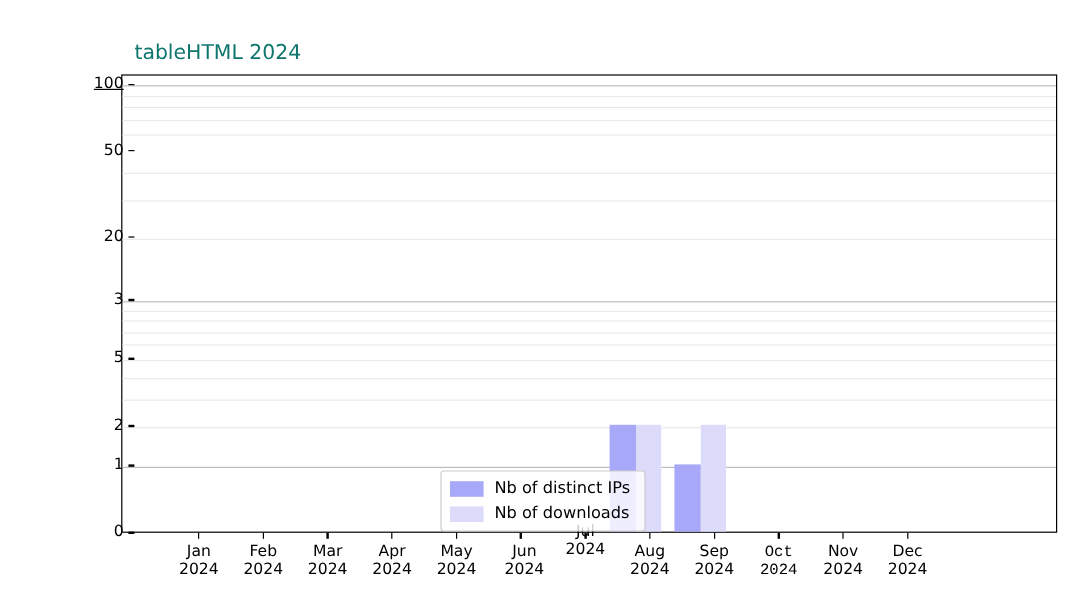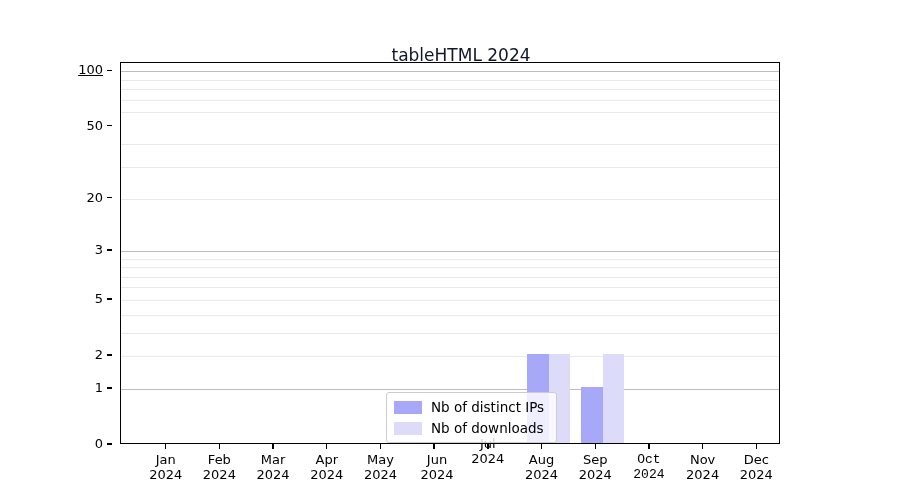--- a/index.html
+++ b/index.html
@@ -1,25 +1,25 @@
 <!DOCTYPE html>
 <html><head>
 <meta charset="utf-8">
 <style>
   html,body{margin:0;padding:0;background:#fff;}
   .fig{
     position:relative;width:900px;height:500px;background:#ffffff;
     font-family:"DejaVu Sans",sans-serif;color:#000;overflow:hidden;
   }
   .title{
-    position:absolute;left:112px;top:45px;width:698px;text-align:center;
-    font-size:17px;color:#0f172a;
+    position:absolute;left:112px;top:34px;width:698px;
+    font-size:17px;color:#0f766e;
   }
   .plot{
-    position:absolute;left:120px;top:62px;width:660px;height:382px;
+    position:absolute;left:101px;top:62px;width:780px;height:382px;
     border:1.7px solid #000;box-sizing:border-box;background:#fff;
   }
   .grid{position:absolute;left:0;width:100%;height:0;border-top:1px solid #e9e9e9;z-index:0;}
   .grid.decade{border-top:1.2px solid #bdbdbd;}
   .bar{position:absolute;bottom:0;z-index:1;}
   .ytick{position:absolute;height:1.4px;background:#000;z-index:3;}
   .xtick{position:absolute;width:1.4px;background:#000;z-index:3;}
   .ylab{
     position:absolute;width:46px;text-align:right;font-size:13px;line-height:14px;color:#000;
   }

